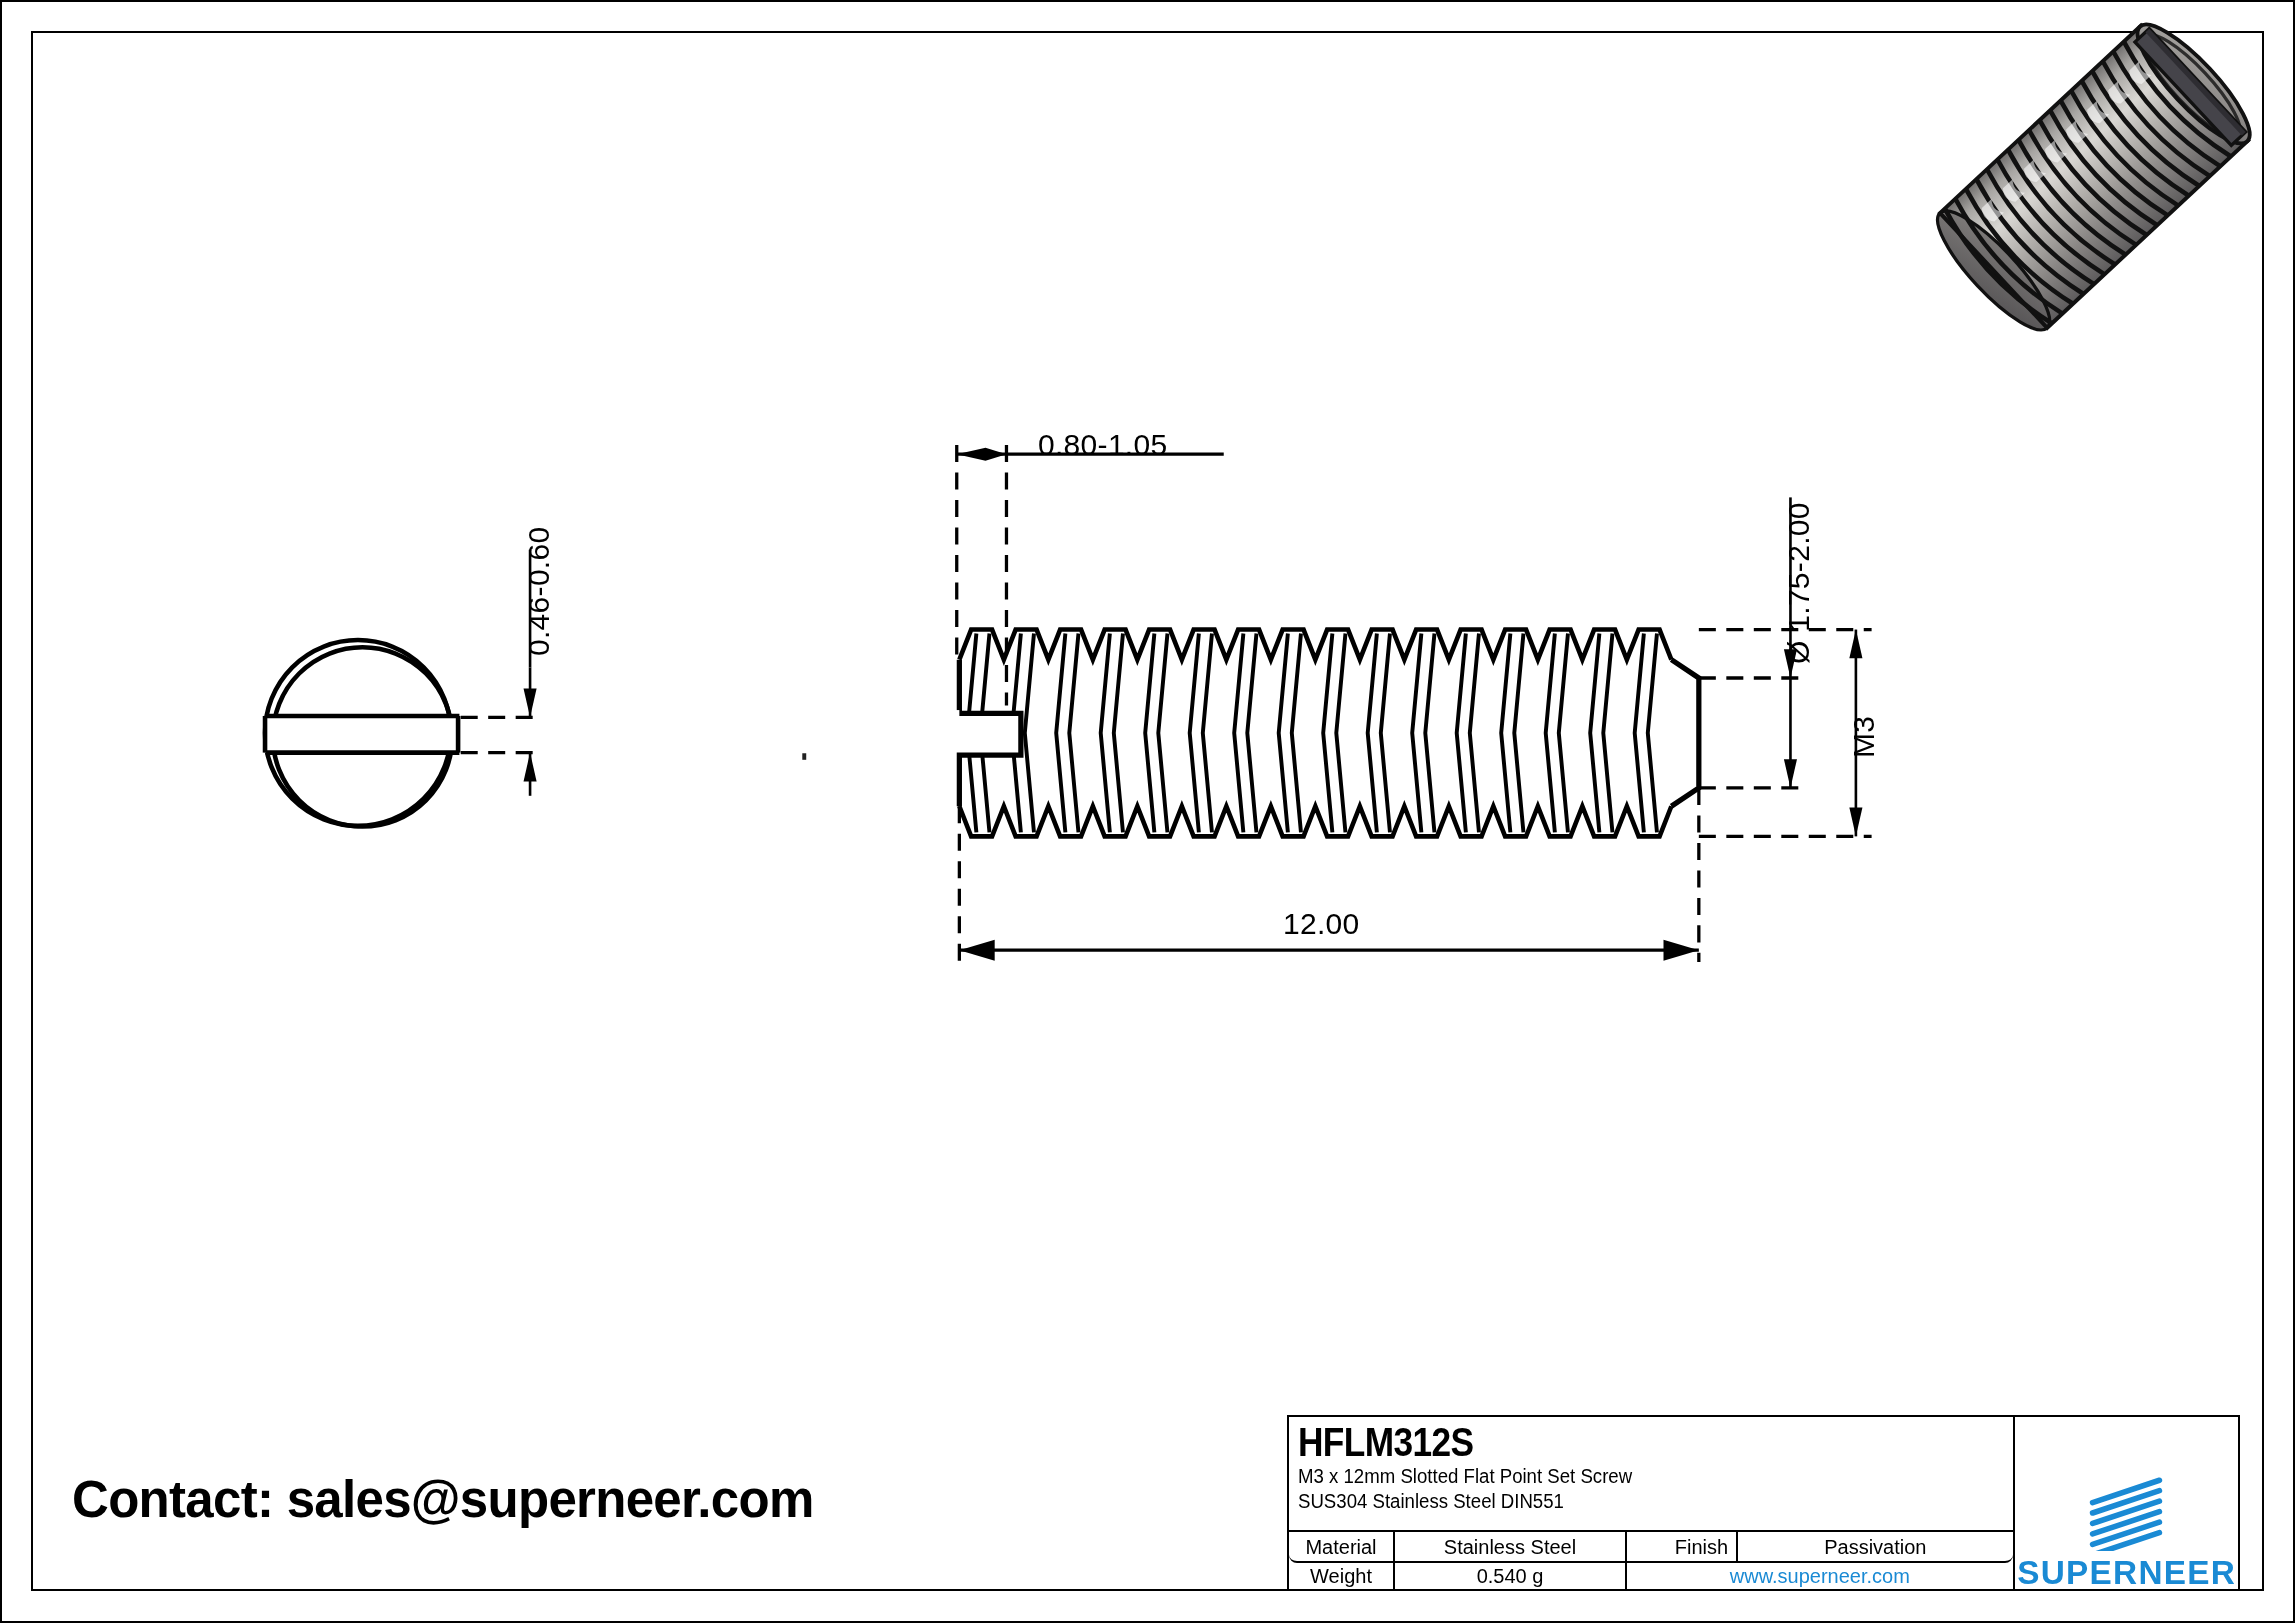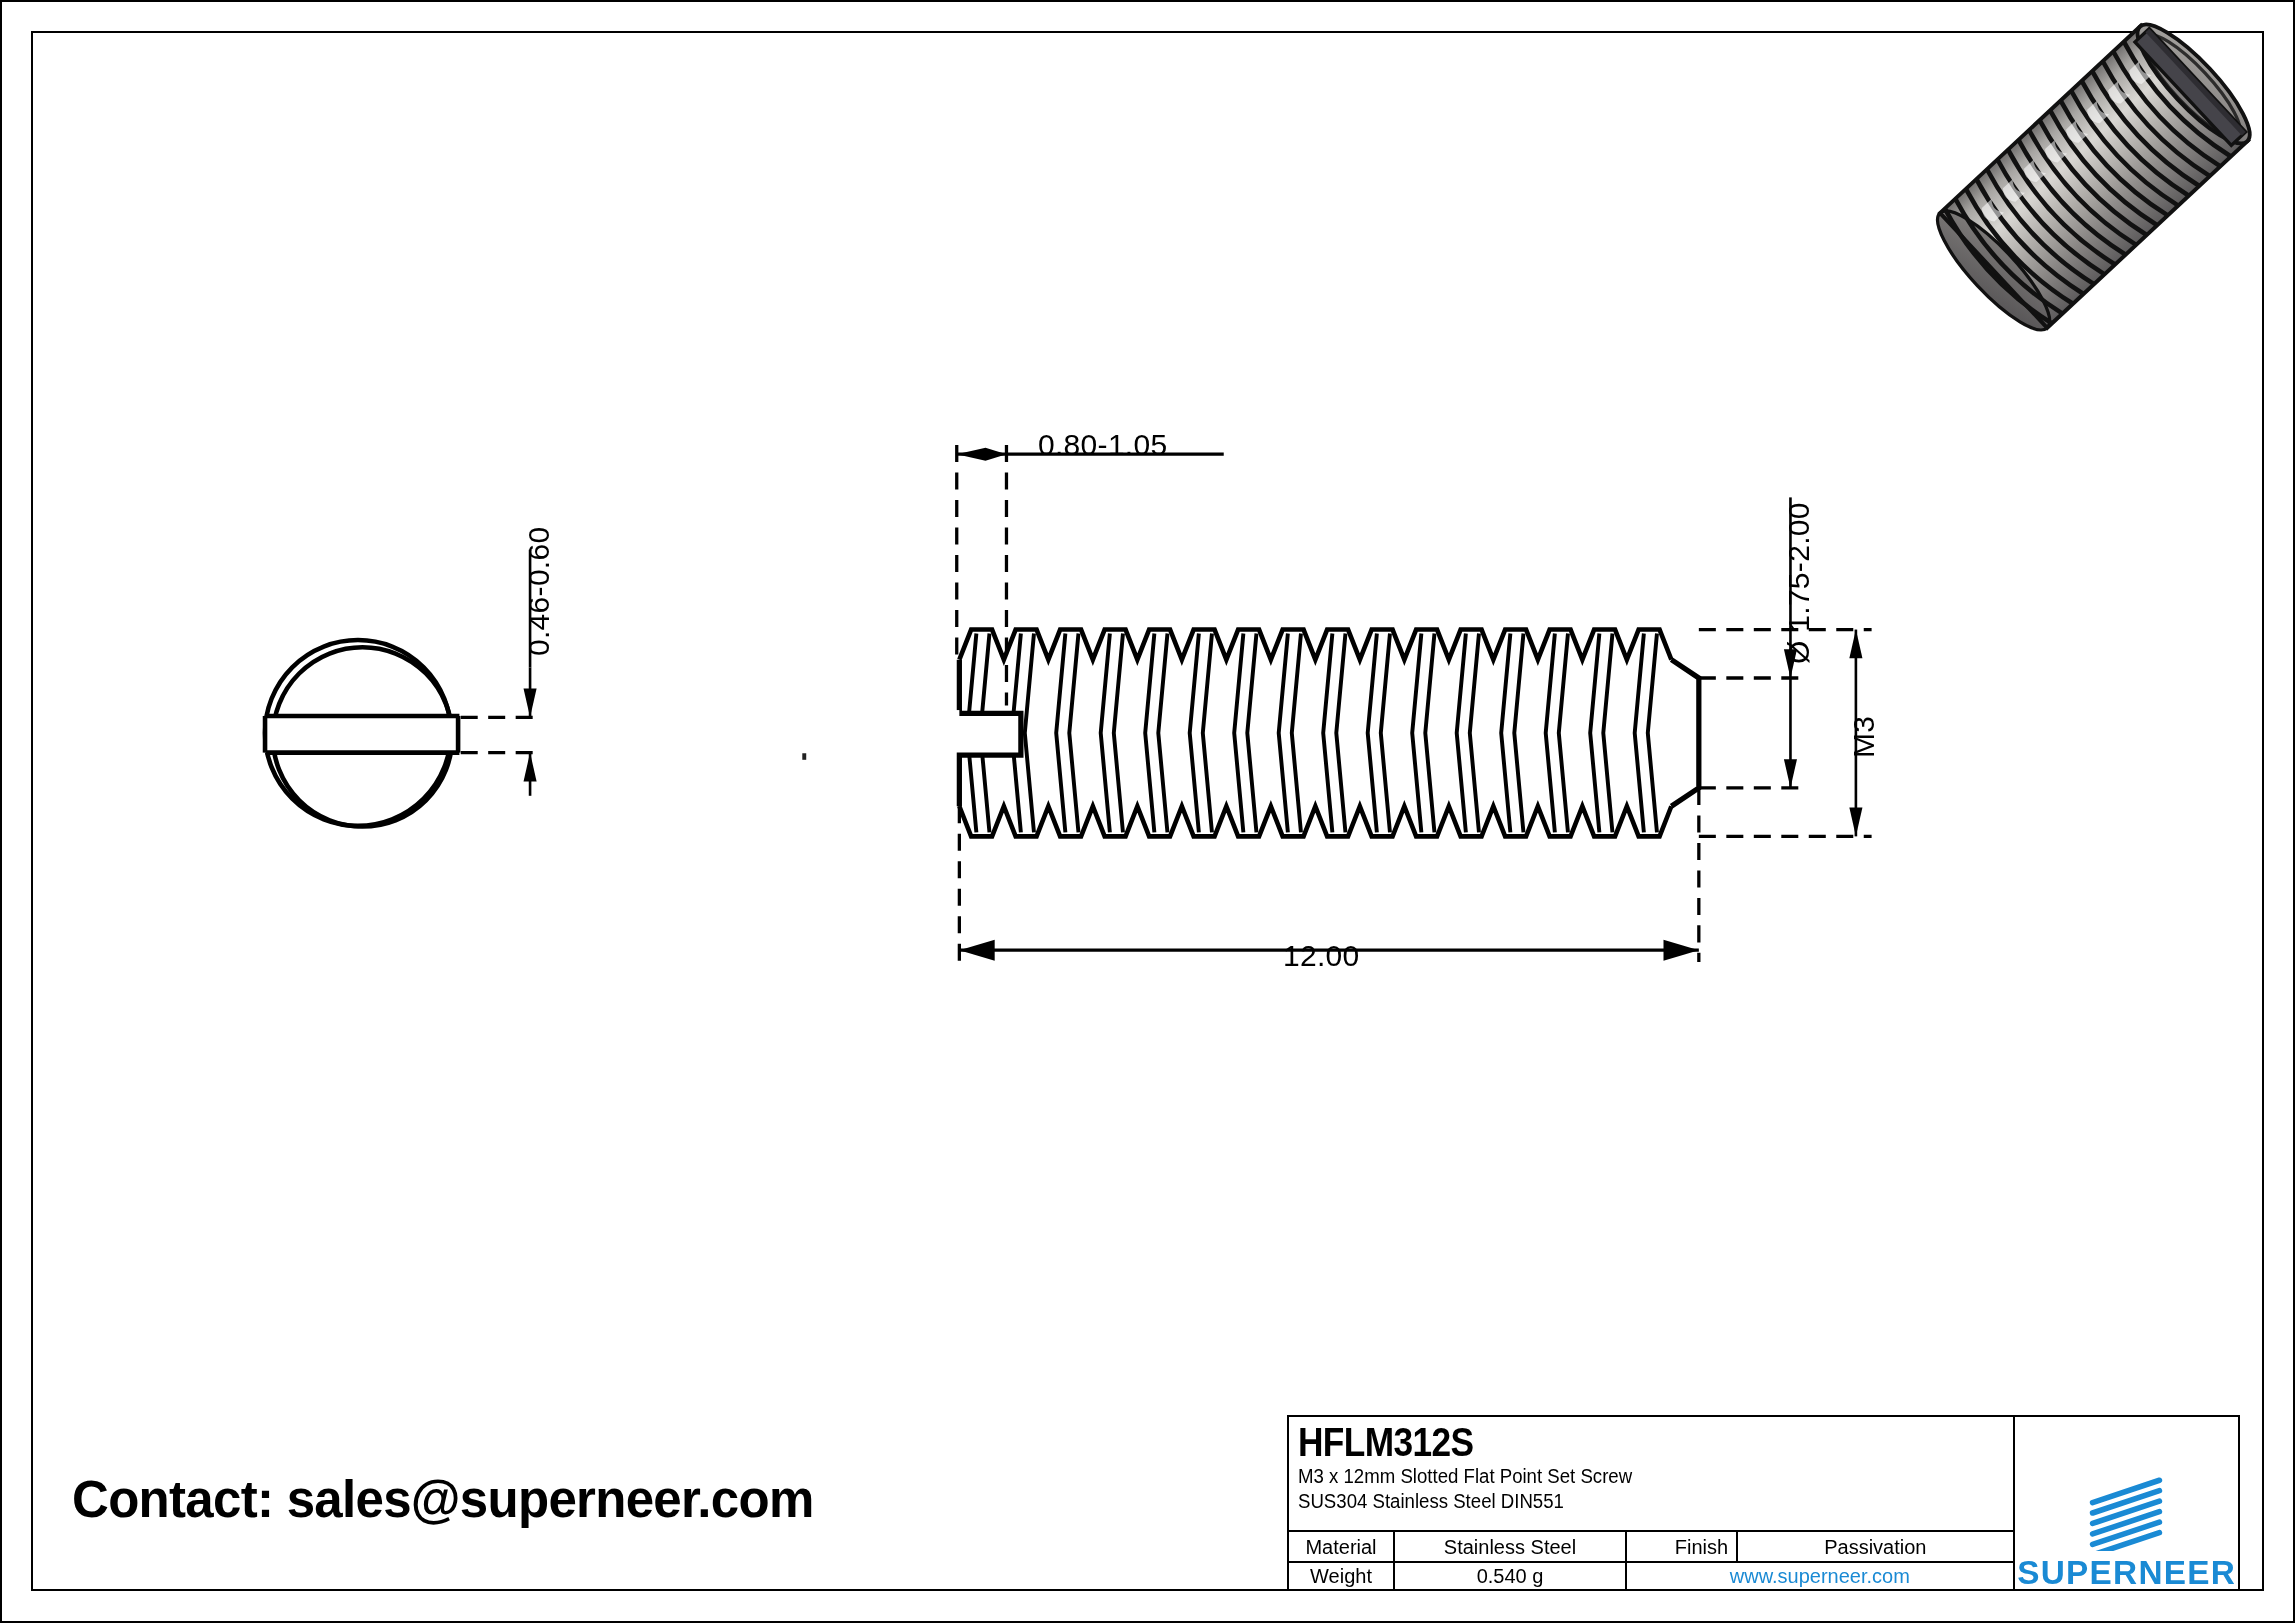--- a/index.html
+++ b/index.html
@@ -65,21 +65,21 @@
     font-size:41px;font-weight:bold;line-height:43px;
     letter-spacing:-0.7px;
     transform:scaleX(0.86);transform-origin:left center;
     white-space:nowrap;
   }
   .desc-line{
     font-size:19.6px;line-height:25px;white-space:nowrap;
     transform:scaleX(0.95);transform-origin:left center;
   }
   .tb-row{display:flex;flex-direction:row;width:100%;}
-  #tb-row-material{flex:0 0 31px;border-bottom:2px solid #000;box-sizing:border-box;}
+  #tb-row-material{flex:0 0 31px;border-bottom:2px solid #000;box-sizing:border-box;border-radius:8px;}
   #tb-row-weight{flex:1 1 auto;}
   .tb-cell{
     display:flex;align-items:center;justify-content:center;
     box-sizing:border-box;font-size:20px;line-height:20px;
     overflow:hidden;white-space:nowrap;
   }
   .tb-cell.b-right{border-right:2px solid #000;}
   .cell-material-label{flex:0 0 106px;}
   .cell-material-value{flex:0 0 232px;}
   .cell-finish-label{flex:0 0 111px;padding-left:40px;}
@@ -333,21 +333,21 @@
 </svg>
 
 <div class="dim-text" style="left:1038px;top:428px;">0.80-1.05</div>
 
 <div class="dim-text dim-rot" style="left:522px;top:656px;">0.46-0.60</div>
 
 <div class="dim-text dim-rot" style="left:1782px;top:664px;">Ø 1.75-2.00</div>
 
 <div class="dim-text dim-rot" style="left:1847px;top:758px;">M3</div>
 
-<div class="dim-text" style="left:1283px;top:907px;margin-top:32px;">12.00</div>
+<div class="dim-text" style="left:1283px;top:907px;">12.00</div>
 
 <div id="contact-line">Contact: sales@superneer.com</div>
 
 <div id="title-block">
 
   <div id="title-block-left">
 
     <div id="title-block-desc">
       <div id="part-number">HFLM312S</div>
       <div class="desc-line">M3 x 12mm Slotted Flat Point Set Screw</div>

